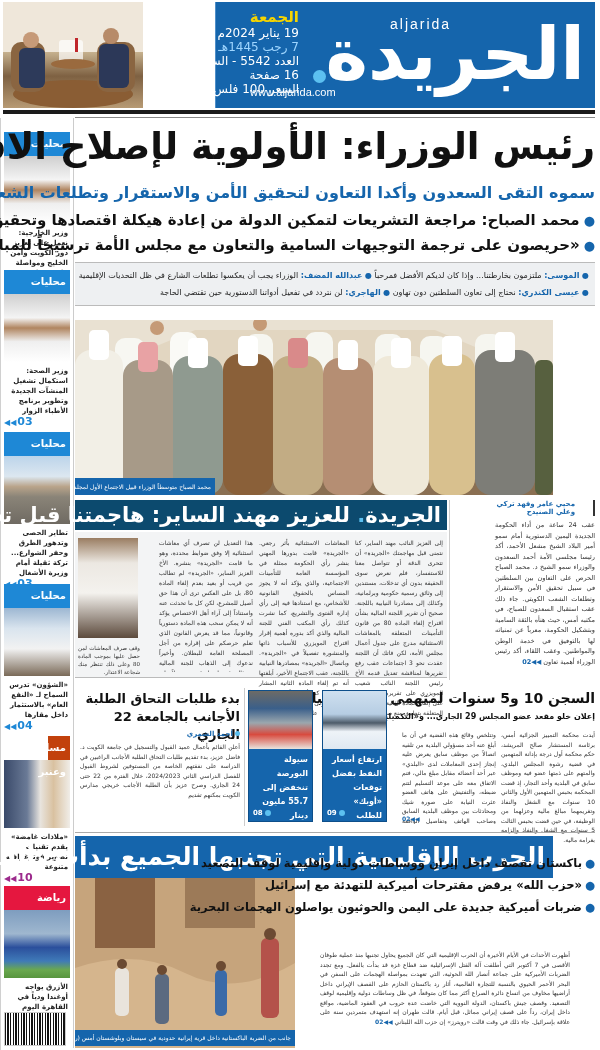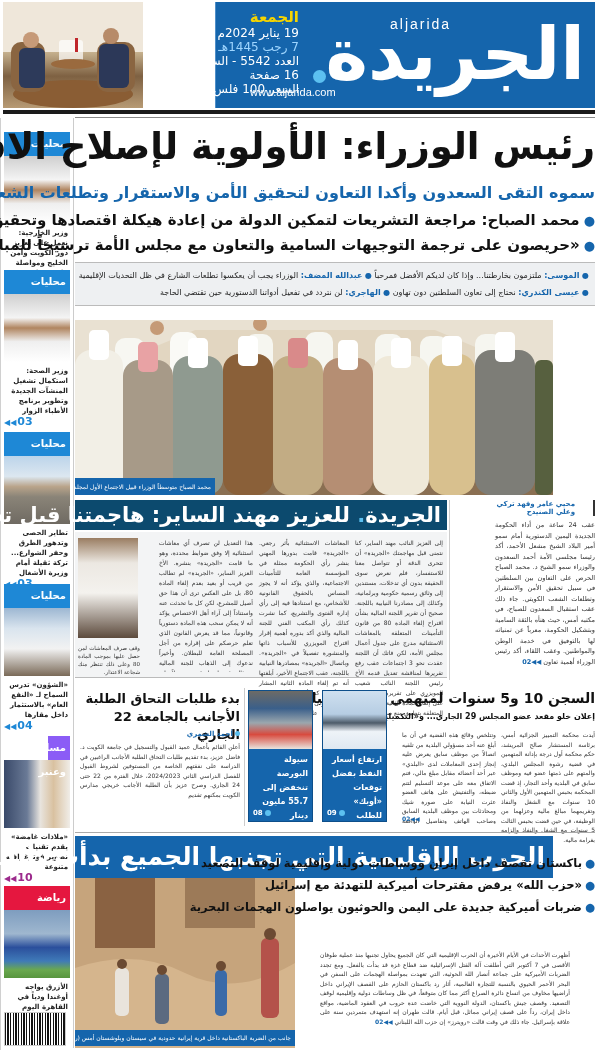--- a/index.html
+++ b/index.html
@@ -146,21 +146,21 @@
     <div class="side-text">تطاير الحصى وتدهور الطرق وحفر الشوارع... تركة ثقيلة أمام وزيرة الأشغال</div>
     <div class="side-page" style="color:#1e88d6;"><span class="arr">◀◀</span><span>03</span></div>
   </div>
   <div class="side-item" style="top:466px;">
     <div class="side-tag" style="background:#1e88d6;">محليات</div>
     <div class="side-photo" style="background:linear-gradient(180deg,#9db7d2 0%,#d9e4ee 30%,#f2f2f2 60%,#7a6a58 100%);"></div>
     <div class="side-text">«الشؤون» تدرس السماح لـ «النفع العام» بالاستثمار داخل مقارها</div>
     <div class="side-page" style="color:#1e88d6;"><span class="arr">◀◀</span><span>04</span></div>
   </div>
   <div class="side-item" style="top:618px;">
-    <div class="side-tag" style="background:#8b5cf6;margin-left:44px;">مسك وعنبر</div>
+    <div class="side-tag" style="background:#c2410c;margin-left:44px;">مسك وعنبر</div>
     <div class="side-photo" style="background:linear-gradient(90deg,#3a4a6a 0%,#6a7a96 35%,#e8e4de 55%,#d9c1a0 75%,#f0ede8 100%);"></div>
     <div class="side-text">«ملاذات غامضة» يقدم تقنيات تصوير فوتوغرافية متنوعة</div>
     <div class="side-page" style="color:#9c2a8c;"><span class="arr">◀◀</span><span>10</span></div>
   </div>
   <div class="side-item" style="top:768px;">
     <div class="side-tag" style="background:#e5173f;">رياضة</div>
     <div class="side-photo" style="background:linear-gradient(180deg,#7e9dbf 0%,#9fb7cf 35%,#2b4f9c 55%,#3f7ab8 75%,#6aa84f 88%,#58953e 100%);"></div>
     <div class="side-text">الأزرق يواجه أوغندا ودياً في القاهرة اليوم</div>
     <div class="side-page" style="color:#e5173f;"><span class="arr">◀◀</span><span>13</span></div>
   </div>

